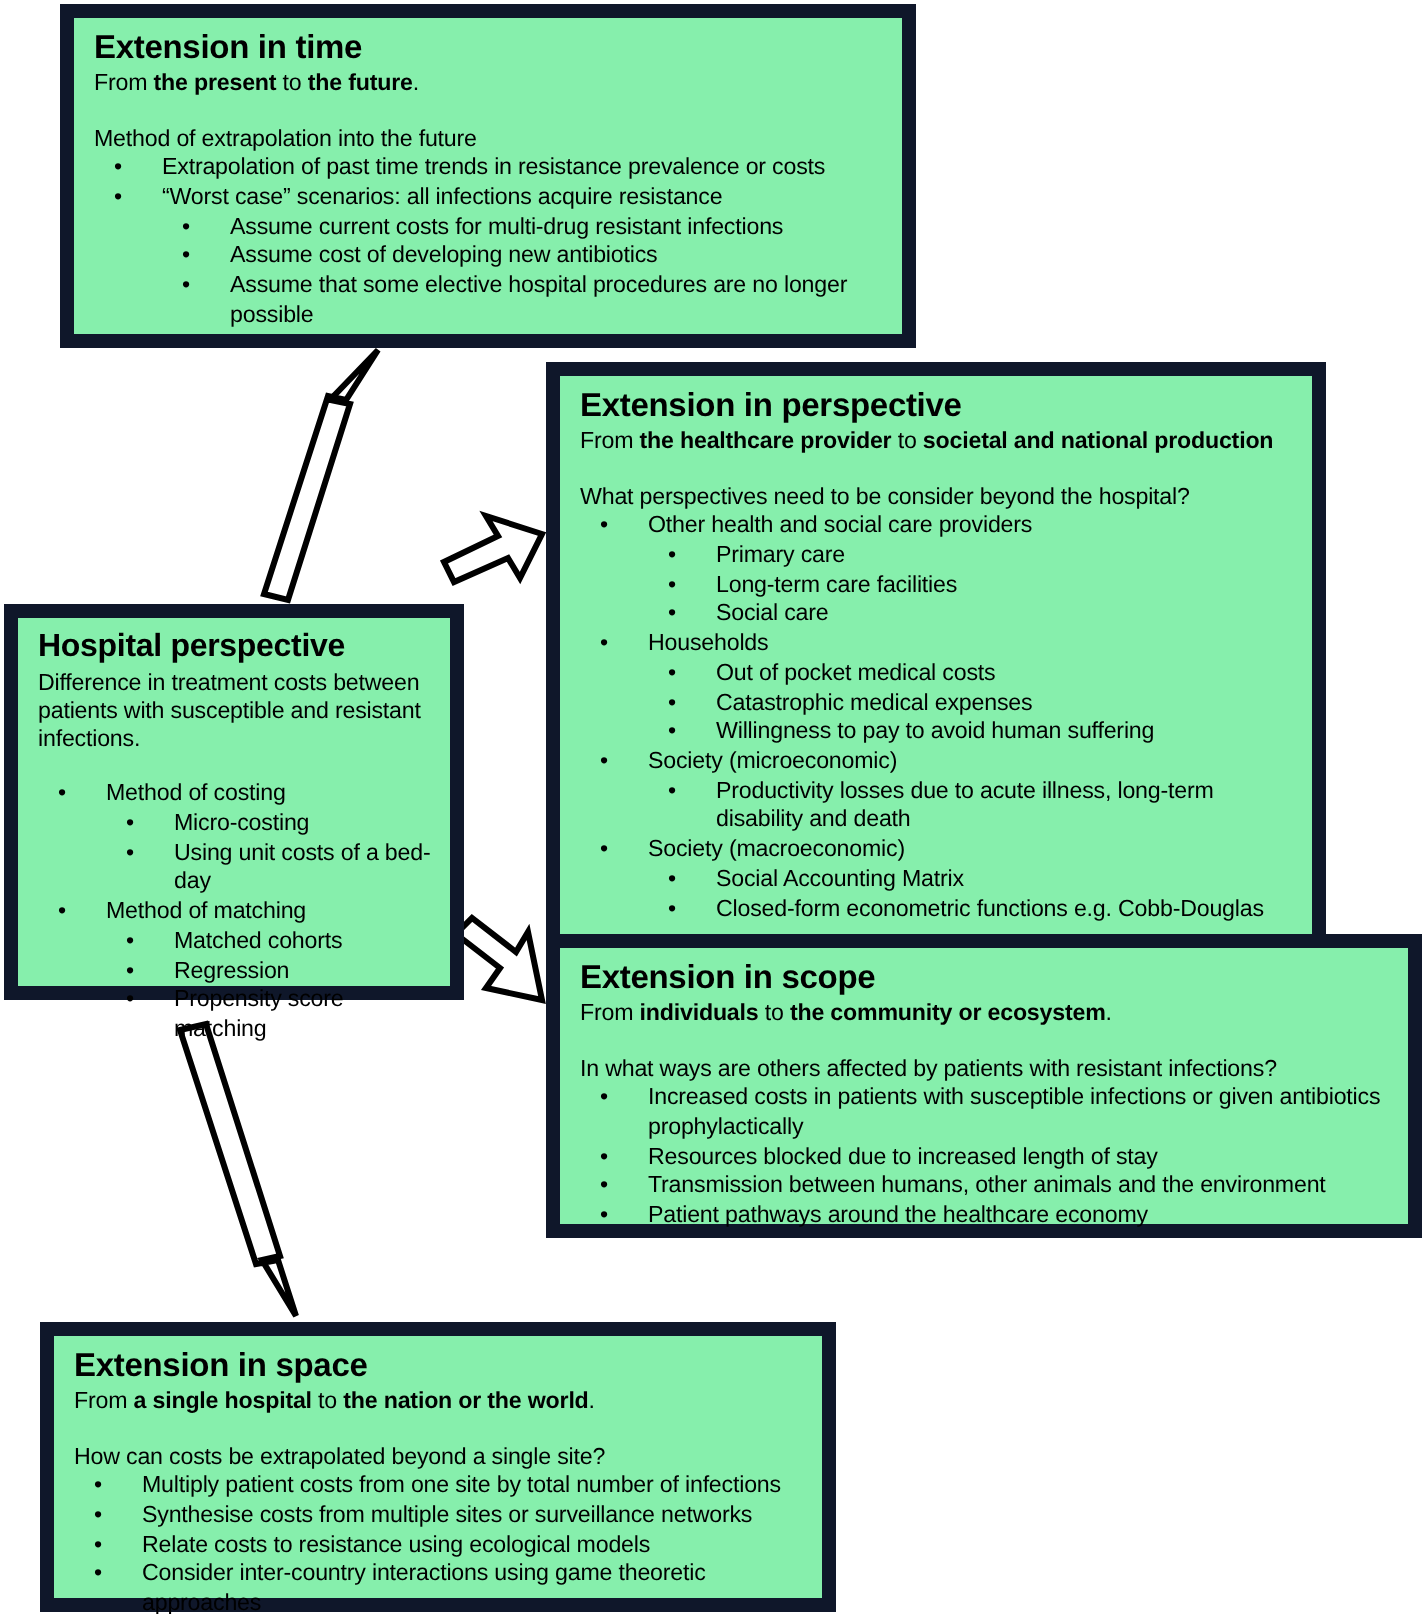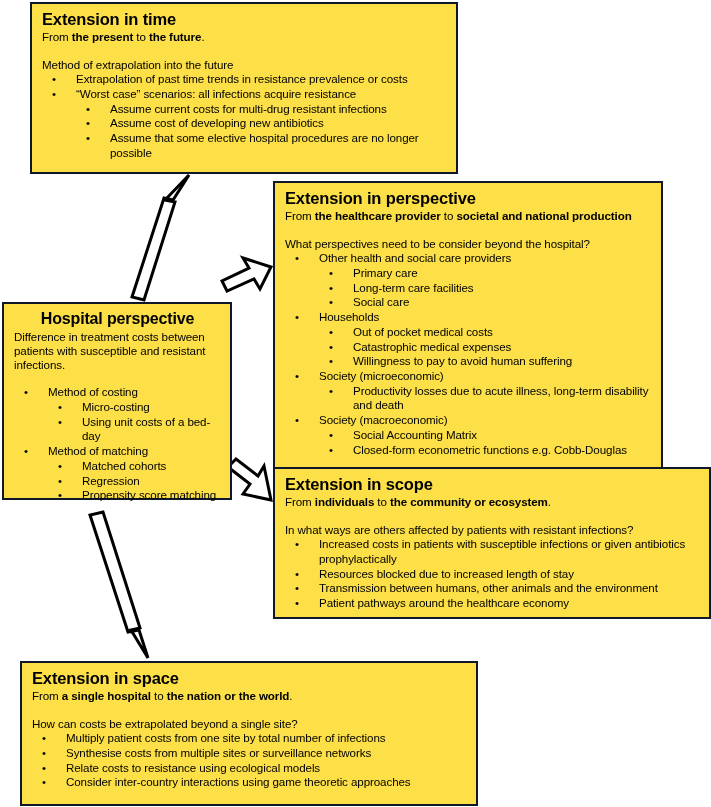--- a/index.html
+++ b/index.html
@@ -14,22 +14,22 @@
   #canvas {
     position: relative;
     width: 711px;
     height: 807px;
     background: #ffffff;
     overflow: hidden;
   }
   .box {
     position: absolute;
     box-sizing: border-box;
-    border: 2px solid #0f172a;
-    background: #fde047;
+    border: 7px solid #0f172a;
+    background: #86efac;
     z-index: 5;
   }
   .box-inner {
     padding: 6px 9px 6px 10px;
   }
   .title {
     font-size: 16.5px;
     font-weight: bold;
     line-height: 1.18;
     letter-spacing: -0.15px;
@@ -101,23 +101,23 @@
     stroke: #000000;
     stroke-width: 3;
     stroke-linejoin: miter;
   }
 
   
   #box-time        { left: 30px;  top: 2px;   width: 428px; height: 172px; }
   #box-perspective { left: 273px; top: 181px; width: 390px; height: 303px; }
   #box-hospital    { left: 2px;   top: 302px; width: 230px; height: 198px; }
   #box-scope       { left: 273px; top: 467px; width: 438px; height: 152px; }
-  #box-space       { left: 20px;  top: 661px; width: 458px; height: 145px; }
-
-  #box-hospital .title { font-size: 16px; text-align: center; }
+  #box-space       { left: 20px;  top: 661px; width: 398px; height: 145px; }
+
+  #box-hospital .title { font-size: 16px; }
 </style>
 </head>
 <body>
 
 <div id="canvas">
 
   <svg id="arrows" viewBox="0 0 711 807" width="711" height="807">
 
     <polygon points="189,175 165,200 175,202 144,300 132,297 164,198 173,200"></polygon>
 

